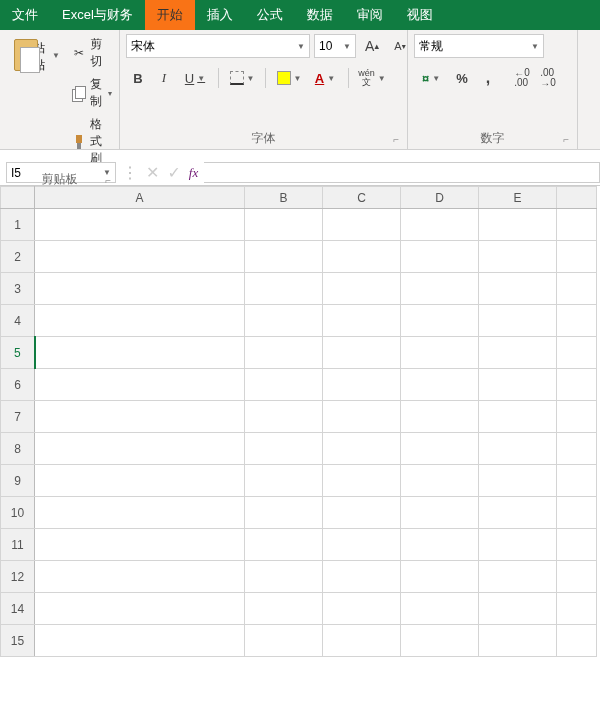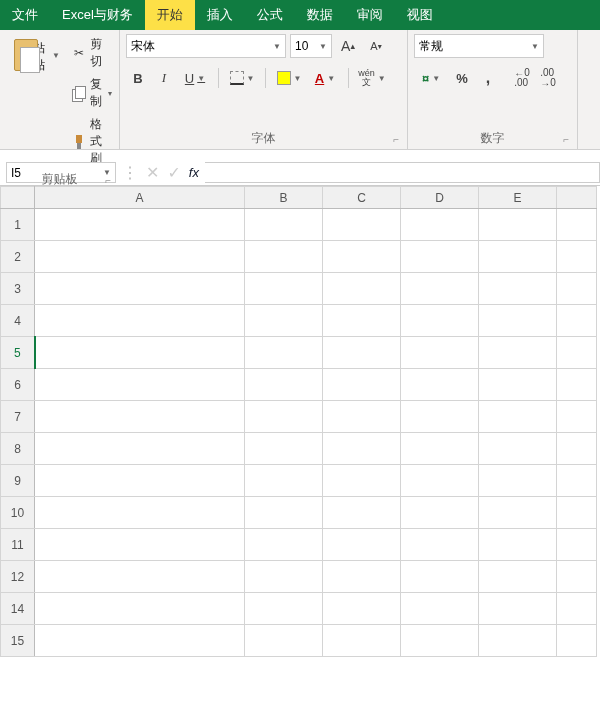--- a/index.html
+++ b/index.html
@@ -1,40 +1,40 @@
 <!DOCTYPE html>
 <html><head>
 <meta charset="utf-8">
 <style>
 * { box-sizing: border-box; margin: 0; padding: 0; font-family: "Microsoft YaHei", sans-serif; }
 body { width: 600px; height: 716px; overflow: hidden; background: #fff; }
 
 .menubar { background: #107c41; height: 30px; display: flex; align-items: stretch; }
 .menu-item { color: #fff; padding: 0 12px; font-size: 13px; display: flex; align-items: center; cursor: pointer; text-align: center; }
-.menu-item.active { background: #fde047; color: #333; }
+.menu-item.active { background: #f97316; color: #333; }
 
 .ribbon { background: #f3f2f1; border-bottom: 1px solid #d0d0d0; height: 120px; display: flex; }
 .ribbon-group { border-right: 1px solid #d0d0d0; padding: 4px 6px 2px 6px; display: flex; flex-direction: column; }
 .group-body { flex: 1; display: flex; align-items: flex-start; }
 .group-label { text-align: center; font-size: 12px; color: #666; padding: 2px 0 0 0; position: relative; }
 .group-label .dlg { position: absolute; right: 2px; bottom: 2px; font-size: 10px; color: #999; }
 
 .paste-big { display: flex; flex-direction: row; align-items: center; padding: 2px 4px; cursor: pointer; }
 .paste-icon-wrap { width: 30px; height: 36px; position: relative; }
 .clipboard-back { position:absolute; left:4px; top:2px; width:24px; height:32px; border:1px solid #b89040; background:#e8c070; border-radius:2px; }
 .clipboard-sheet { position:absolute; left:10px; top:10px; width:20px; height:26px; background:#fff; border:1px solid #aaa; }
 .paste-label { font-size: 12px; margin-top: 4px; }
 .vstack { display: flex; flex-direction: column; gap: 2px; margin-left: 4px; }
 .small-btn { display: flex; align-items: center; gap: 4px; font-size: 12px; padding: 2px 4px; cursor: pointer; color: #333; }
 .small-btn .icn { width: 16px; height: 16px; display: inline-flex; align-items: center; justify-content: center; }
 
 .font-top { display: flex; gap: 4px; margin-bottom: 8px; align-items: center; }
 .dd { background: #fff; border: 1px solid #ccc; height: 24px; display: flex; align-items: center; padding: 0 4px; font-size: 12px; cursor: pointer; }
 .dd .arr { margin-left: auto; font-size: 8px; color: #666; padding-left: 4px; }
-.font-name { width: 160px; }
+.font-name { width: 184px; }
 .font-size { width: 42px; }
 .sq-btn { width: 24px; height: 24px; display: inline-flex; align-items: center; justify-content: center; cursor: pointer; font-size: 13px; color: #444; }
 .sq-btn.dd-btn { width: 34px; justify-content: center; gap:1px; }
 .sq-btn .arr { font-size: 8px; color: #666; margin-left: 2px; }
 .font-bottom { display: flex; gap: 2px; align-items: center; }
 .bold { font-weight: bold; }
 .italic { font-style: italic; font-family: serif; }
 .underline { text-decoration: underline; }
 
 .swatch { width:14px; height:14px; border:1px solid #999; display:inline-block; }
@@ -43,21 +43,21 @@
 .border-ic { width:14px; height:14px; border:1px dashed #888; border-bottom:2px solid #333; display:inline-block; }
 
 .num-top { display:flex; margin-bottom:8px;align-items:flex-end; }
 .num-dd { width:130px; }
 .num-bottom { display:flex; gap:2px; align-items:center; }
 
 .fx-bar { height: 26px; border-bottom: 1px solid #ccc; display: flex; align-items: stretch; background:#fff; margin-top:10px; }
 .namebox { width: 110px; border: 1px solid #ccc; margin: 2px 0 2px 6px; display: flex; align-items: center; padding: 0 4px; font-size: 12px; background:#fff; }
 .namebox .arr { margin-left:auto; font-size:8px; color:#666; }
 .fx-btns { display:flex; align-items:center; padding: 0 6px; gap:8px; color:#bbb; }
-.fx-label { font-style: italic; font-family: Liberation Sans, sans-serif; font-size: 13px; color:#0f172a; }
+.fx-label { font-style: italic; font-family: Liberation Serif, serif; font-size: 13px; color:#701a75; }
 .fx-input { flex:1; border:1px solid #ccc; border-left:none; margin:2px 0; }
 
 .grid-wrap { position: relative; }
 table.sheet { border-collapse: collapse; table-layout: fixed; }
 .sheet th, .sheet td { border: 1px solid #d4d4d4; font-size: 12px; font-weight: normal; }
 .sheet .corner { width: 34px; height: 22px; background: #f0f0f0; border-right:1px solid #bbb; border-bottom:1px solid #bbb; }
 .sheet .colh { background: #f0f0f0; height: 22px; text-align: center; color:#555; border-bottom:1px solid #bbb; }
 .sheet .rowh { background: #f0f0f0; width: 34px; text-align: center; color:#555; border-right:1px solid #bbb; }
 .sheet td.cell { height: 32px; background:#fff; }
 .rowh.sel { border-right: 2px solid #107c41; color:#107c41; }

